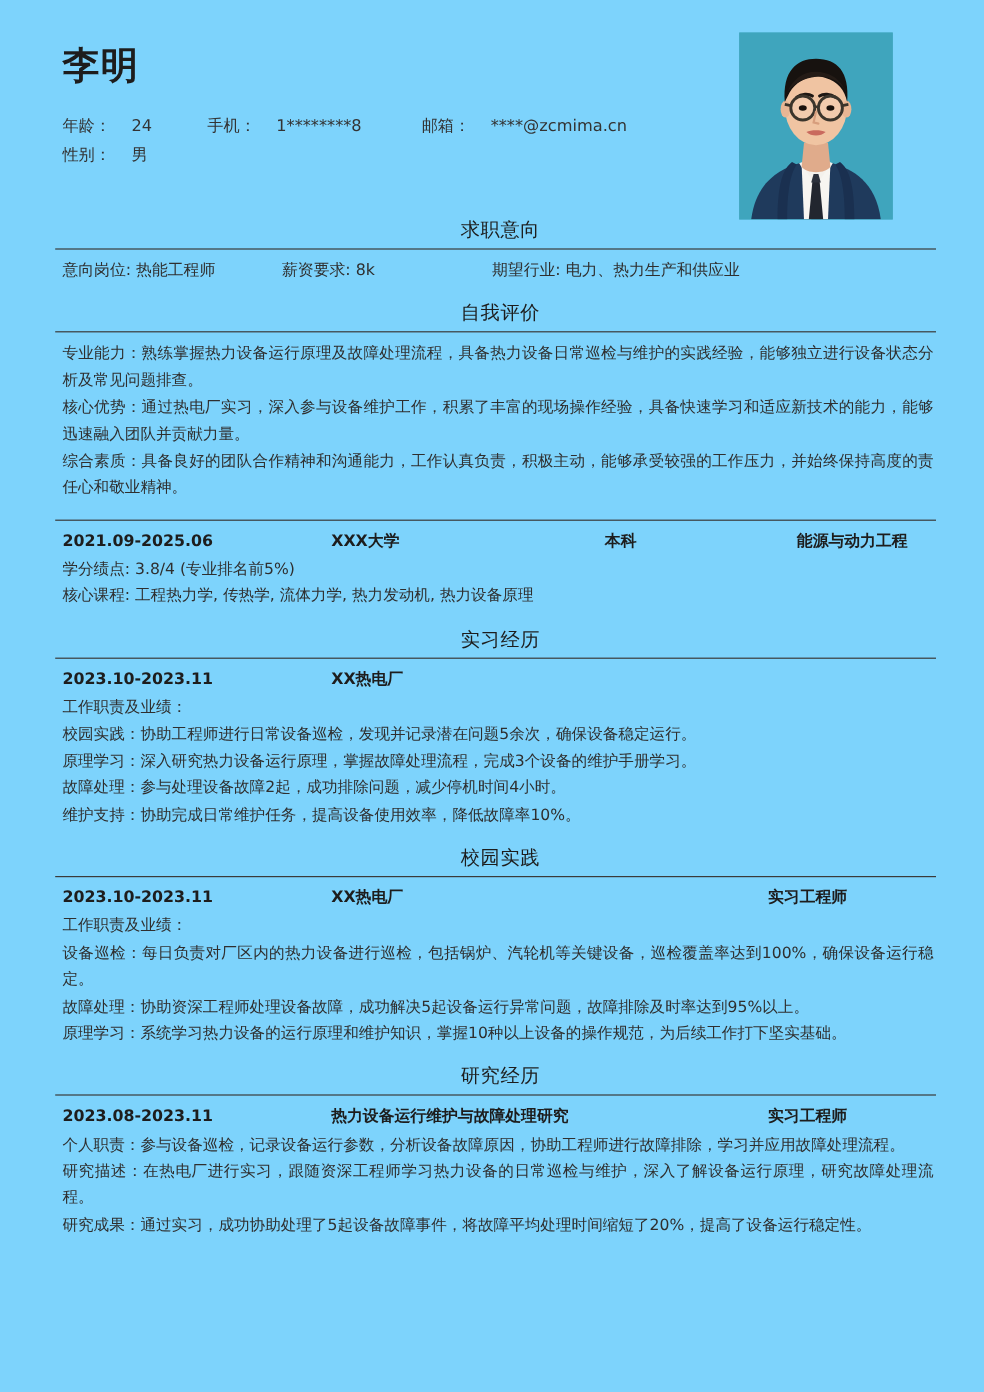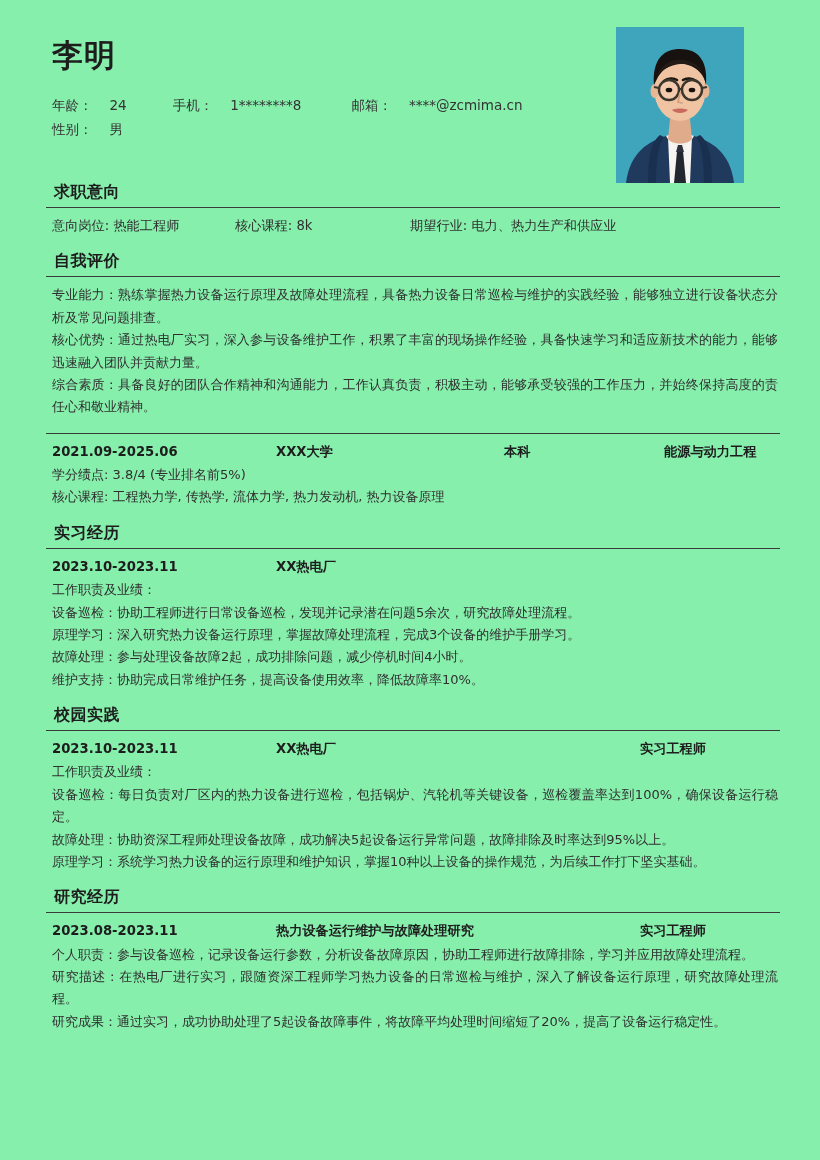--- a/index.html
+++ b/index.html
@@ -11,21 +11,21 @@
     width: 820px;
     height: 1160px;
     font-family: "DejaVu Sans", "Liberation Sans", sans-serif;
     color: #2b2b2b;
     overflow: hidden;
   }
   .page {
     position: relative;
     width: 820px;
     height: 1160px;
-    background: #86efac;
+    background: #7dd3fc;
     box-sizing: border-box;
     padding: 0 40px;
   }
 
   
   .header {
     position: relative;
     padding-top: 26px;
     height: 168px;
     box-sizing: border-box;
@@ -76,24 +76,25 @@
   }
   .photo-svg { display: block; width: 128px; height: 156px; }
 
   
   .section { margin-top: 14px; }
   .section-head {
     padding-left: 14px;
   }
   .section-title {
     font-size: 16px;
-    font-weight: 700;
+    font-weight: 400;
     color: #1d1d1d;
     line-height: 1.25;
     letter-spacing: 0.5px;
+    text-align: center;
   }
   .section-rule {
     margin: 5px 0 0 6px;
     height: 0;
     border-top: 1.4px solid #3a3a3a;
   }
 
   .section-body {
     padding: 7px 2px 0 12px;
   }
@@ -219,21 +220,21 @@
       <div class="section-title">求职意向</div>
     </div>
     <div class="section-rule"></div>
     <div class="section-body">
       <div class="meta-row">
         <div class="meta-cell-1">
           <span>意向岗位:</span>
           <span>热能工程师</span>
         </div>
         <div class="meta-cell-2">
-          <span>核心课程:</span>
+          <span>薪资要求:</span>
           <span>8k</span>
         </div>
         <div class="meta-cell-3">
           <span>期望行业:</span>
           <span>电力、热力生产和供应业</span>
         </div>
       </div>
     </div>
   </div>
 
@@ -270,21 +271,21 @@
       <div class="section-title">实习经历</div>
     </div>
     <div class="section-rule"></div>
     <div class="section-body">
       <div class="entry-row">
         <div class="col-date">2023.10-2023.11</div>
         <div class="col-org-wide">XX热电厂</div>
       </div>
       <div class="entry-lines">
         <div class="para">工作职责及业绩：</div>
-        <div class="para">设备巡检：协助工程师进行日常设备巡检，发现并记录潜在问题5余次，研究故障处理流程。</div>
+        <div class="para">校园实践：协助工程师进行日常设备巡检，发现并记录潜在问题5余次，确保设备稳定运行。</div>
         <div class="para">原理学习：深入研究热力设备运行原理，掌握故障处理流程，完成3个设备的维护手册学习。</div>
         <div class="para">故障处理：参与处理设备故障2起，成功排除问题，减少停机时间4小时。</div>
         <div class="para">维护支持：协助完成日常维护任务，提高设备使用效率，降低故障率10%。</div>
       </div>
     </div>
   </div>
 
   <div class="section">
     <div class="section-head">
       <div class="section-title">校园实践</div>

